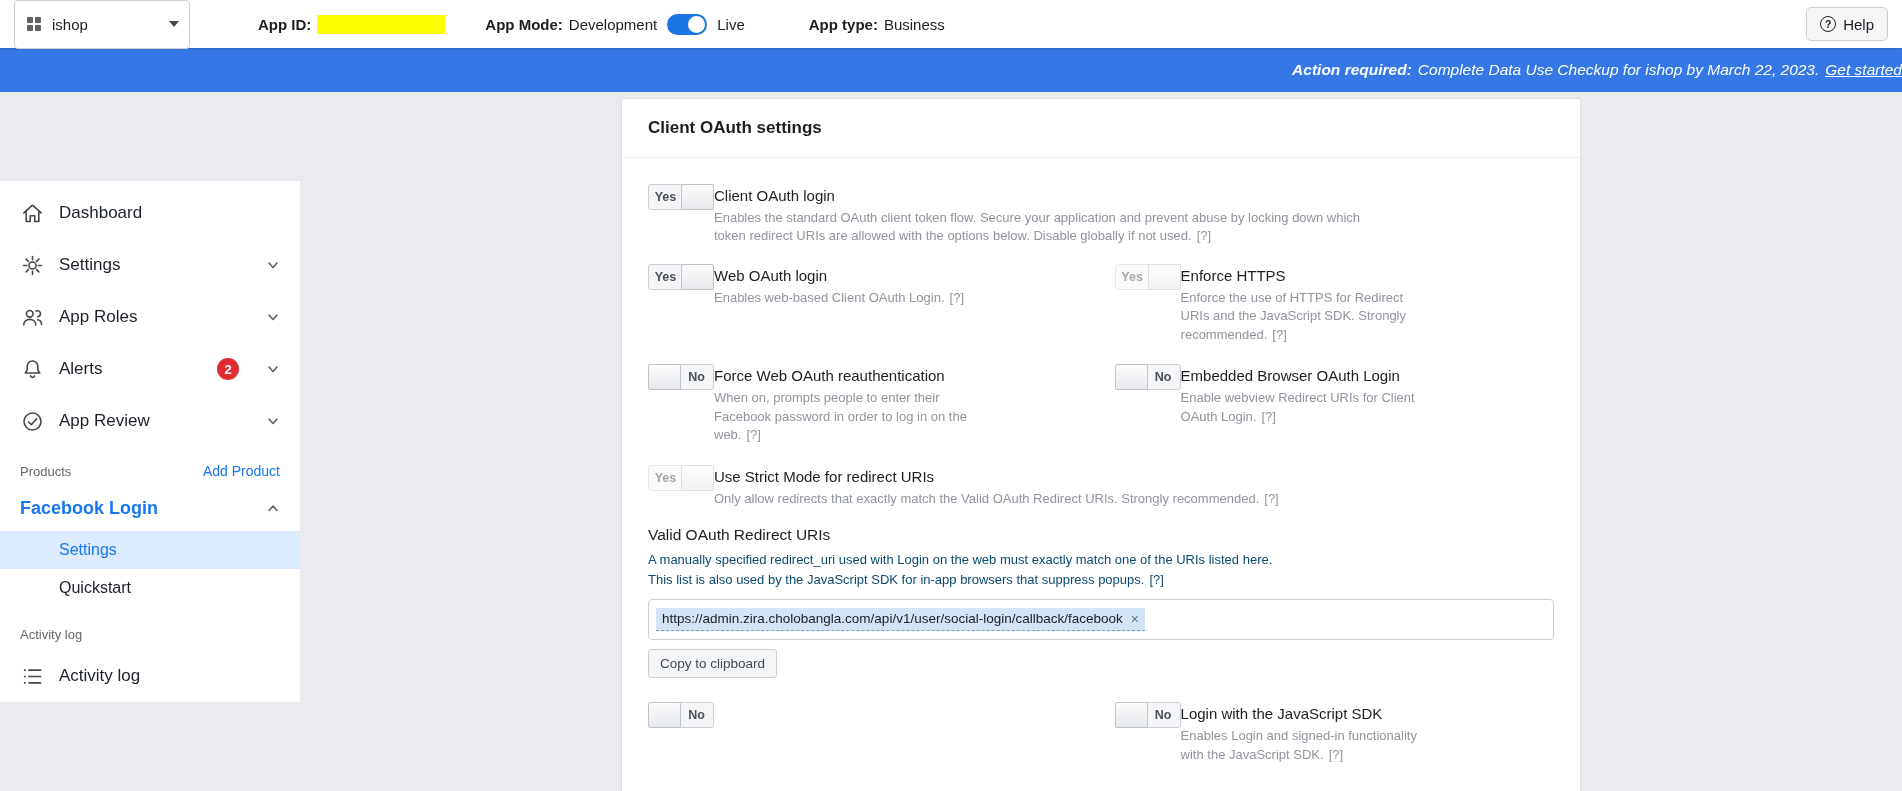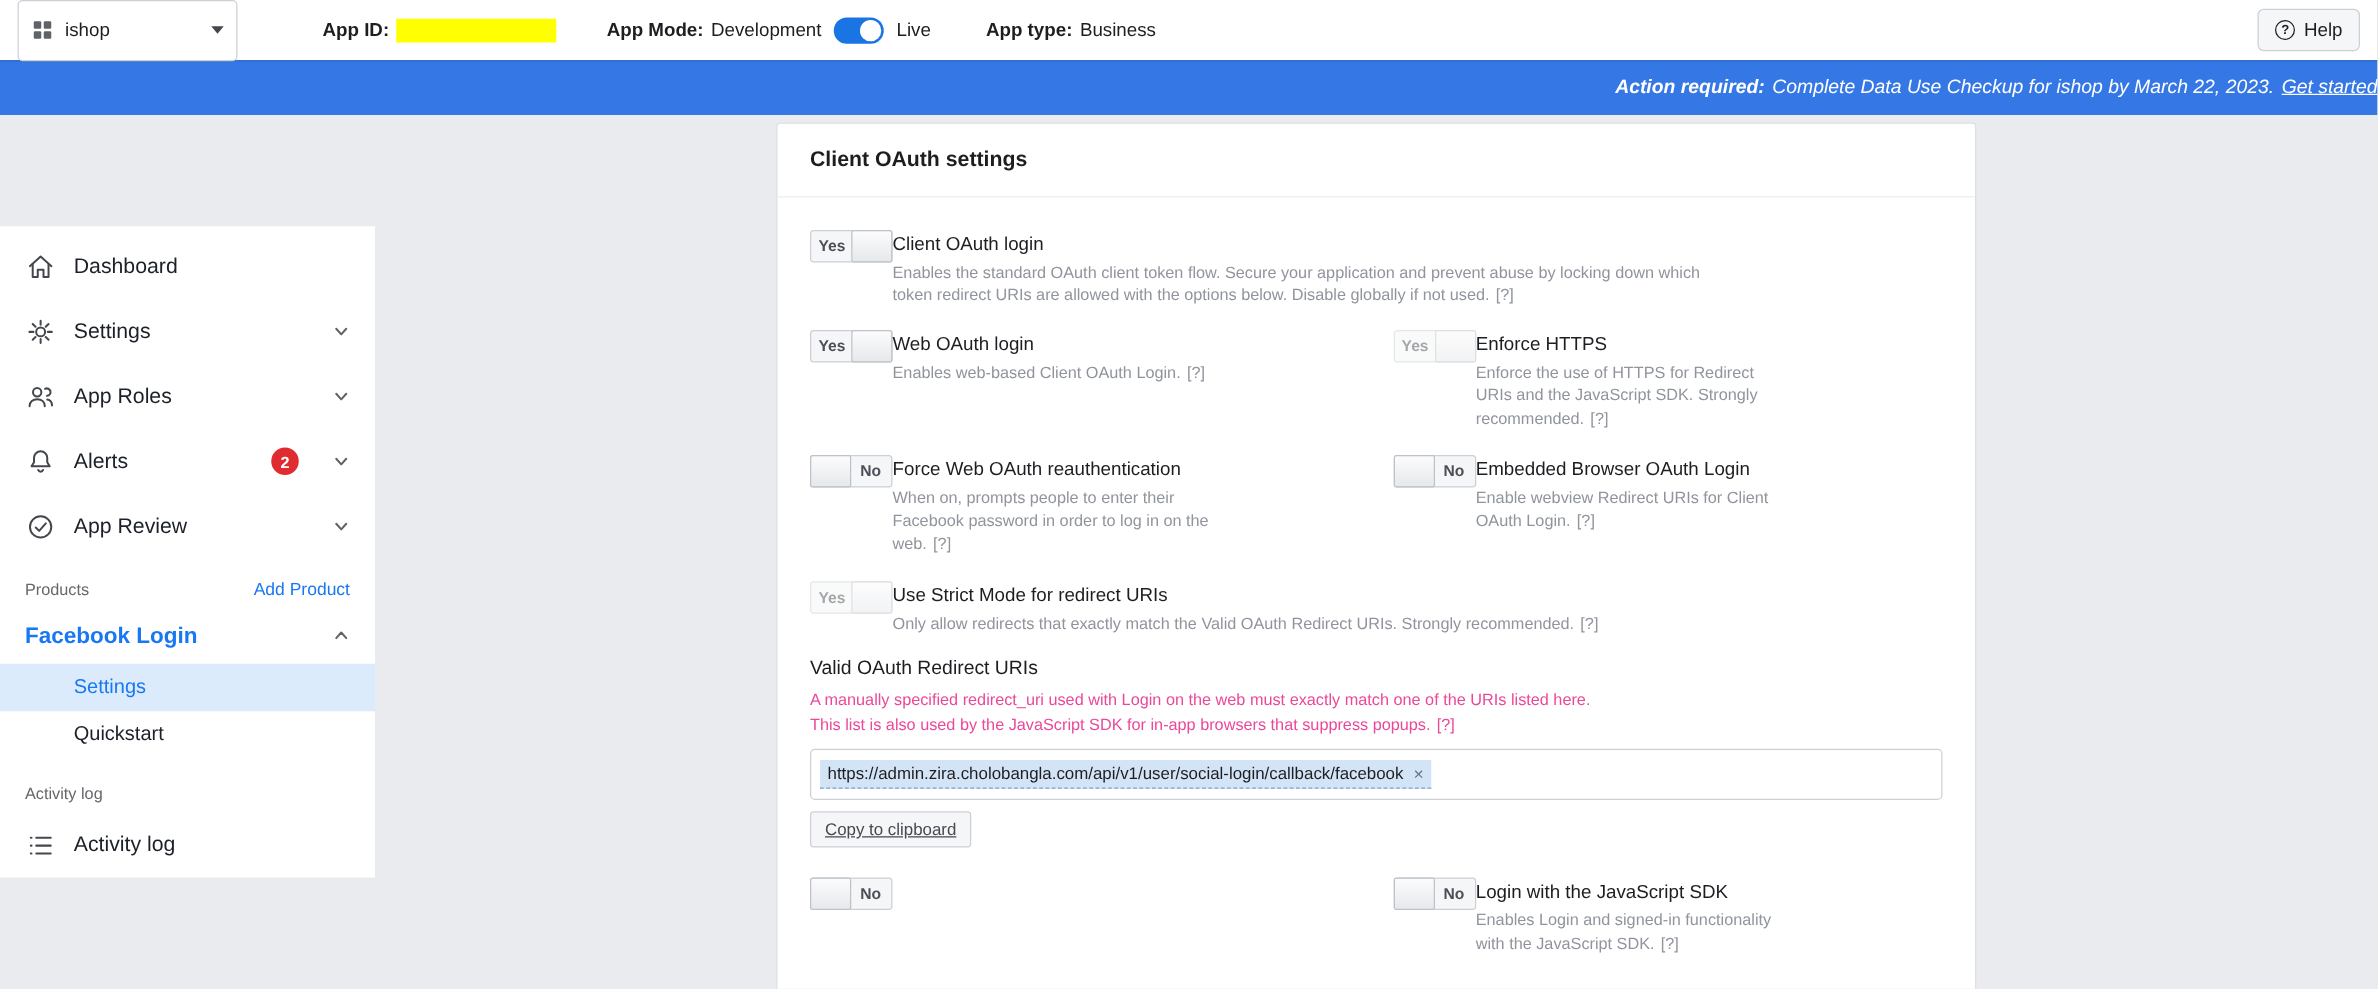--- a/index.html
+++ b/index.html
@@ -8,21 +8,21 @@
 
   
   .topbar { height: 48px; background: #fff; display: flex; align-items: center; padding: 0 14px; position: relative; z-index: 5; box-shadow: 0 1px 2px rgba(0,0,0,.14); font-size: 15px; }
   .app-selector { display: flex; align-items: center; gap: 9px; border: 1px solid #ccd0d5; border-radius: 4px; background: #fff; height: 49px; padding: 0 10px; width: 176px; cursor: pointer; }
   .app-selector .sel-label { flex: 1; color: #1c1e21; }
   .caret-down { width: 0; height: 0; border-left: 5px solid transparent; border-right: 5px solid transparent; border-top: 6px solid #44474c; }
   .tb-group { display: flex; align-items: center; }
   .tb-label { font-weight: bold; margin-right: 6px; }
   .g-appid { margin-left: 68px; justify-content: flex-end; }
   .g-mode  { margin-left: 40px; }
-  .g-type  { margin-left: 44px; text-align: center; }
+  .g-type  { margin-left: 64px; text-align: center; }
   .appid-redacted { display: inline-block; width: 128px; height: 19px; background: #ffff00; }
   .mode-toggle { width: 40px; height: 21px; border-radius: 11px; background: #1b74e4; margin: 0 10px; position: relative; cursor: pointer; flex-shrink: 0; }
   .mode-toggle .knob { position: absolute; right: 2px; top: 2px; width: 17px; height: 17px; border-radius: 50%; background: #fff; }
   .help-btn { margin-left: auto; display: flex; align-items: center; gap: 7px; border: 1px solid #ccd0d5; border-radius: 5px; background: #f5f6f7; height: 34px; padding: 0 13px; font-size: 15px; color: #1c1e21; cursor: pointer; font-family: inherit; }
   .help-q { width: 16px; height: 16px; border: 1.5px solid #1c1e21; border-radius: 50%; font-size: 10.5px; display: flex; align-items: center; justify-content: center; font-weight: bold; }
 
   
   .banner { height: 44px; background: #3578e5; color: #fff; display: flex; align-items: center; justify-content: flex-end; font-size: 15.5px; font-style: italic; }
   .banner-bold { font-weight: bold; margin-right: 6px; }
   .banner-link { color: #fff; text-decoration: underline; margin-left: 6px; cursor: pointer; }
@@ -59,26 +59,26 @@
   .fb-toggle.off .toggle-label { order: 2; }
   .fb-toggle.off .toggle-knob  { order: 1; }
   .fb-toggle.disabled { opacity: .5; }
   .toggle-title { font-size: 15px; margin: 3px 0 5px; color: #1c1e21; }
   .toggle-desc { font-size: 13px; color: #90949c; line-height: 1.42; }
   .help-mark { margin-left: 5px; white-space: nowrap; }
   .desc-wide  { max-width: 680px; }
   .desc-left  { max-width: 265px; }
   .desc-right { max-width: 255px; }
   .section-head { font-size: 15.5px; color: #1c1e21; margin: 8px 0 6px; }
-  .section-desc { font-size: 13px; color: #ec4899; line-height: 1.5; }
+  .section-desc { font-size: 13px; color: #0c4a6e; line-height: 1.5; }
   .uri-section { margin-bottom: 24px; }
   .uri-input { margin-top: 10px; height: 41px; border: 1px solid #ccd0d5; border-radius: 4px; display: flex; align-items: center; padding: 0 7px; cursor: text; background: #fff; }
   .uri-chip { display: flex; align-items: center; gap: 8px; background: #d4e4f7; border-bottom: 1px dashed #7d9fc9; padding: 3px 6px 4px; font-size: 13.5px; color: #1c1e21; }
   .chip-remove { color: #64768d; cursor: pointer; font-size: 14px; line-height: 1; }
-  .copy-btn { margin-top: 9px; background: #f5f6f7; border: 1px solid #ccd0d5; border-radius: 3px; padding: 6px 11px; font-size: 13.5px; color: #444950; cursor: pointer; font-family: inherit; text-decoration: underline; }
+  .copy-btn { margin-top: 9px; background: #f5f6f7; border: 1px solid #ccd0d5; border-radius: 3px; padding: 6px 11px; font-size: 13.5px; color: #444950; cursor: pointer; font-family: inherit; }
 
   .icon svg, .chevron svg { display: block; }
 </style>
 </head>
 <body>
 
 <div class="topbar">
   <div class="app-selector">
     <span class="icon">
       <svg width="18" height="18" viewBox="0 0 18 18" fill="#5f6368">

